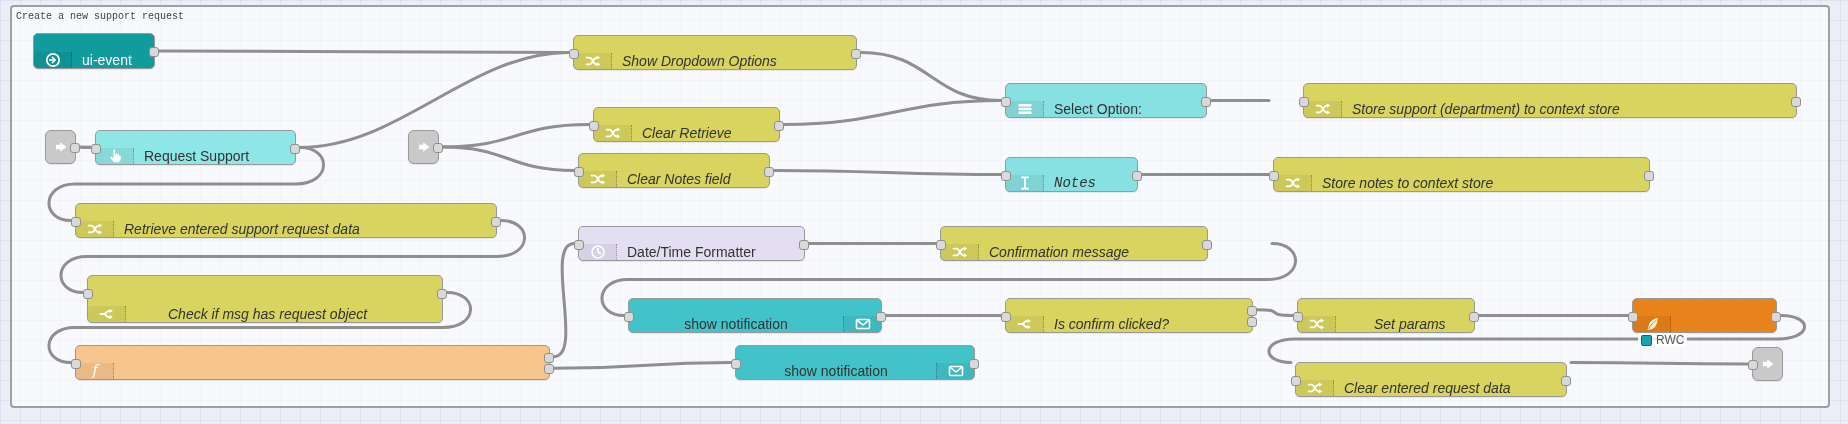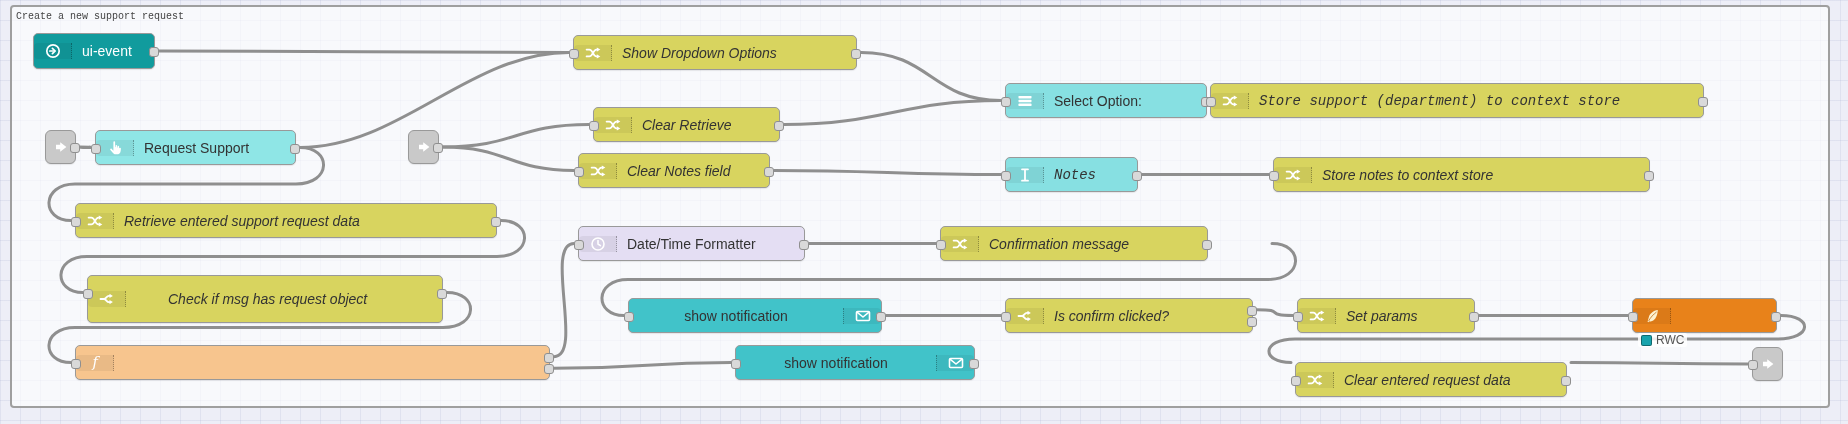--- a/index.html
+++ b/index.html
@@ -15,21 +15,21 @@
   .group{
     position:absolute;background:rgba(255,255,255,.62);
     border:2px solid #9f9f9f;border-radius:4px;box-sizing:border-box;
   }
   .group-label{
     position:absolute;font-size:10px;color:#444;white-space:nowrap;font-family:Liberation Mono, monospace;
   }
   .wire-layer{position:absolute;left:0;top:0;}
   .wire{fill:none;stroke:#8f8f8f;stroke-width:3;stroke-linecap:round;}
   .node{
-    position:absolute;display:flex;align-items:center;
+    position:absolute;display:flex;align-items:flex-end;
     border:1px solid #999;border-radius:5px;box-sizing:border-box;
     box-shadow:0 1px 1px rgba(0,0,0,.08);
   }
   .icon-region{
     width:37px;flex:0 0 37px;display:flex;align-items:center;justify-content:center;
     background:rgba(0,0,0,.055);
   }
   .icon-region.left{border-right:1px dotted rgba(0,0,0,.30);border-radius:4px 0 0 4px;}
   .icon-region.right{border-left:1px dotted rgba(0,0,0,.30);border-radius:0 4px 4px 0;}
   .node-label{
@@ -117,21 +117,21 @@
               <rect x="1.5" y="3" width="13" height="2.4" rx="0.6"></rect>
               <rect x="1.5" y="6.8" width="13" height="2.4" rx="0.6"></rect>
               <rect x="1.5" y="10.6" width="13" height="2.4" rx="0.6"></rect>
             </g>
           </svg>
         </div>
         <div class="node-label">Select Option:</div>
         <div class="port" style="left: -5px; top: 12.5px;"></div>
         <div class="port" style="right: -5px; top: 12.5px;"></div>
       </div>
-      <div class="node" style="left: 1210px; top: 83px; width: 494px; height: 35px; background: rgb(216, 212, 95); font-family: Liberation Mono, monospace;">
+      <div class="node" style="left: 1303px; top: 83px; width: 494px; height: 35px; background: rgb(216, 212, 95);">
         <div class="icon-region left">
           <svg width="16" height="16" viewBox="0 0 16 16">
             <g stroke="#fff" stroke-width="1.8" fill="none" stroke-linecap="round">
               <path d="M1.6 4.6 h2.8 C8 4.6 8 11.4 11.4 11.4 h0.8"></path>
               <path d="M1.6 11.4 h2.8 C8 11.4 8 4.6 11.4 4.6 h0.8"></path>
             </g>
             <path d="M11.8 2.5 L15.3 4.6 L11.8 6.7 Z" fill="#fff"></path>
             <path d="M11.8 9.3 L15.3 11.4 L11.8 13.5 Z" fill="#fff"></path>
           </svg>
         </div>
@@ -294,21 +294,21 @@
             </g>
             <path d="M10.5 2.8 L13.9 4.9 L10.5 7 Z" fill="#fff"></path>
             <path d="M10.5 9 L13.9 11.1 L10.5 13.2 Z" fill="#fff"></path>
           </svg>
         </div>
         <div class="node-label italic">Is confirm clicked?</div>
         <div class="port" style="left: -5px; top: 12.5px;"></div>
         <div class="port" style="right: -5px; top: 6.66667px;"></div>
         <div class="port" style="right: -5px; top: 18.3333px;"></div>
       </div>
-      <div class="node" style="left: 1297px; top: 298px; width: 178px; height: 35px; background: rgb(216, 212, 95);">
+      <div class="node" style="left: 1297px; top: 298px; width: 178px; height: 35px; background: rgb(216, 212, 95); gap: 28px;">
         <div class="icon-region left">
           <svg width="16" height="16" viewBox="0 0 16 16">
             <g stroke="#fff" stroke-width="1.8" fill="none" stroke-linecap="round">
               <path d="M1.6 4.6 h2.8 C8 4.6 8 11.4 11.4 11.4 h0.8"></path>
               <path d="M1.6 11.4 h2.8 C8 11.4 8 4.6 11.4 4.6 h0.8"></path>
             </g>
             <path d="M11.8 2.5 L15.3 4.6 L11.8 6.7 Z" fill="#fff"></path>
             <path d="M11.8 9.3 L15.3 11.4 L11.8 13.5 Z" fill="#fff"></path>
           </svg>
         </div>

